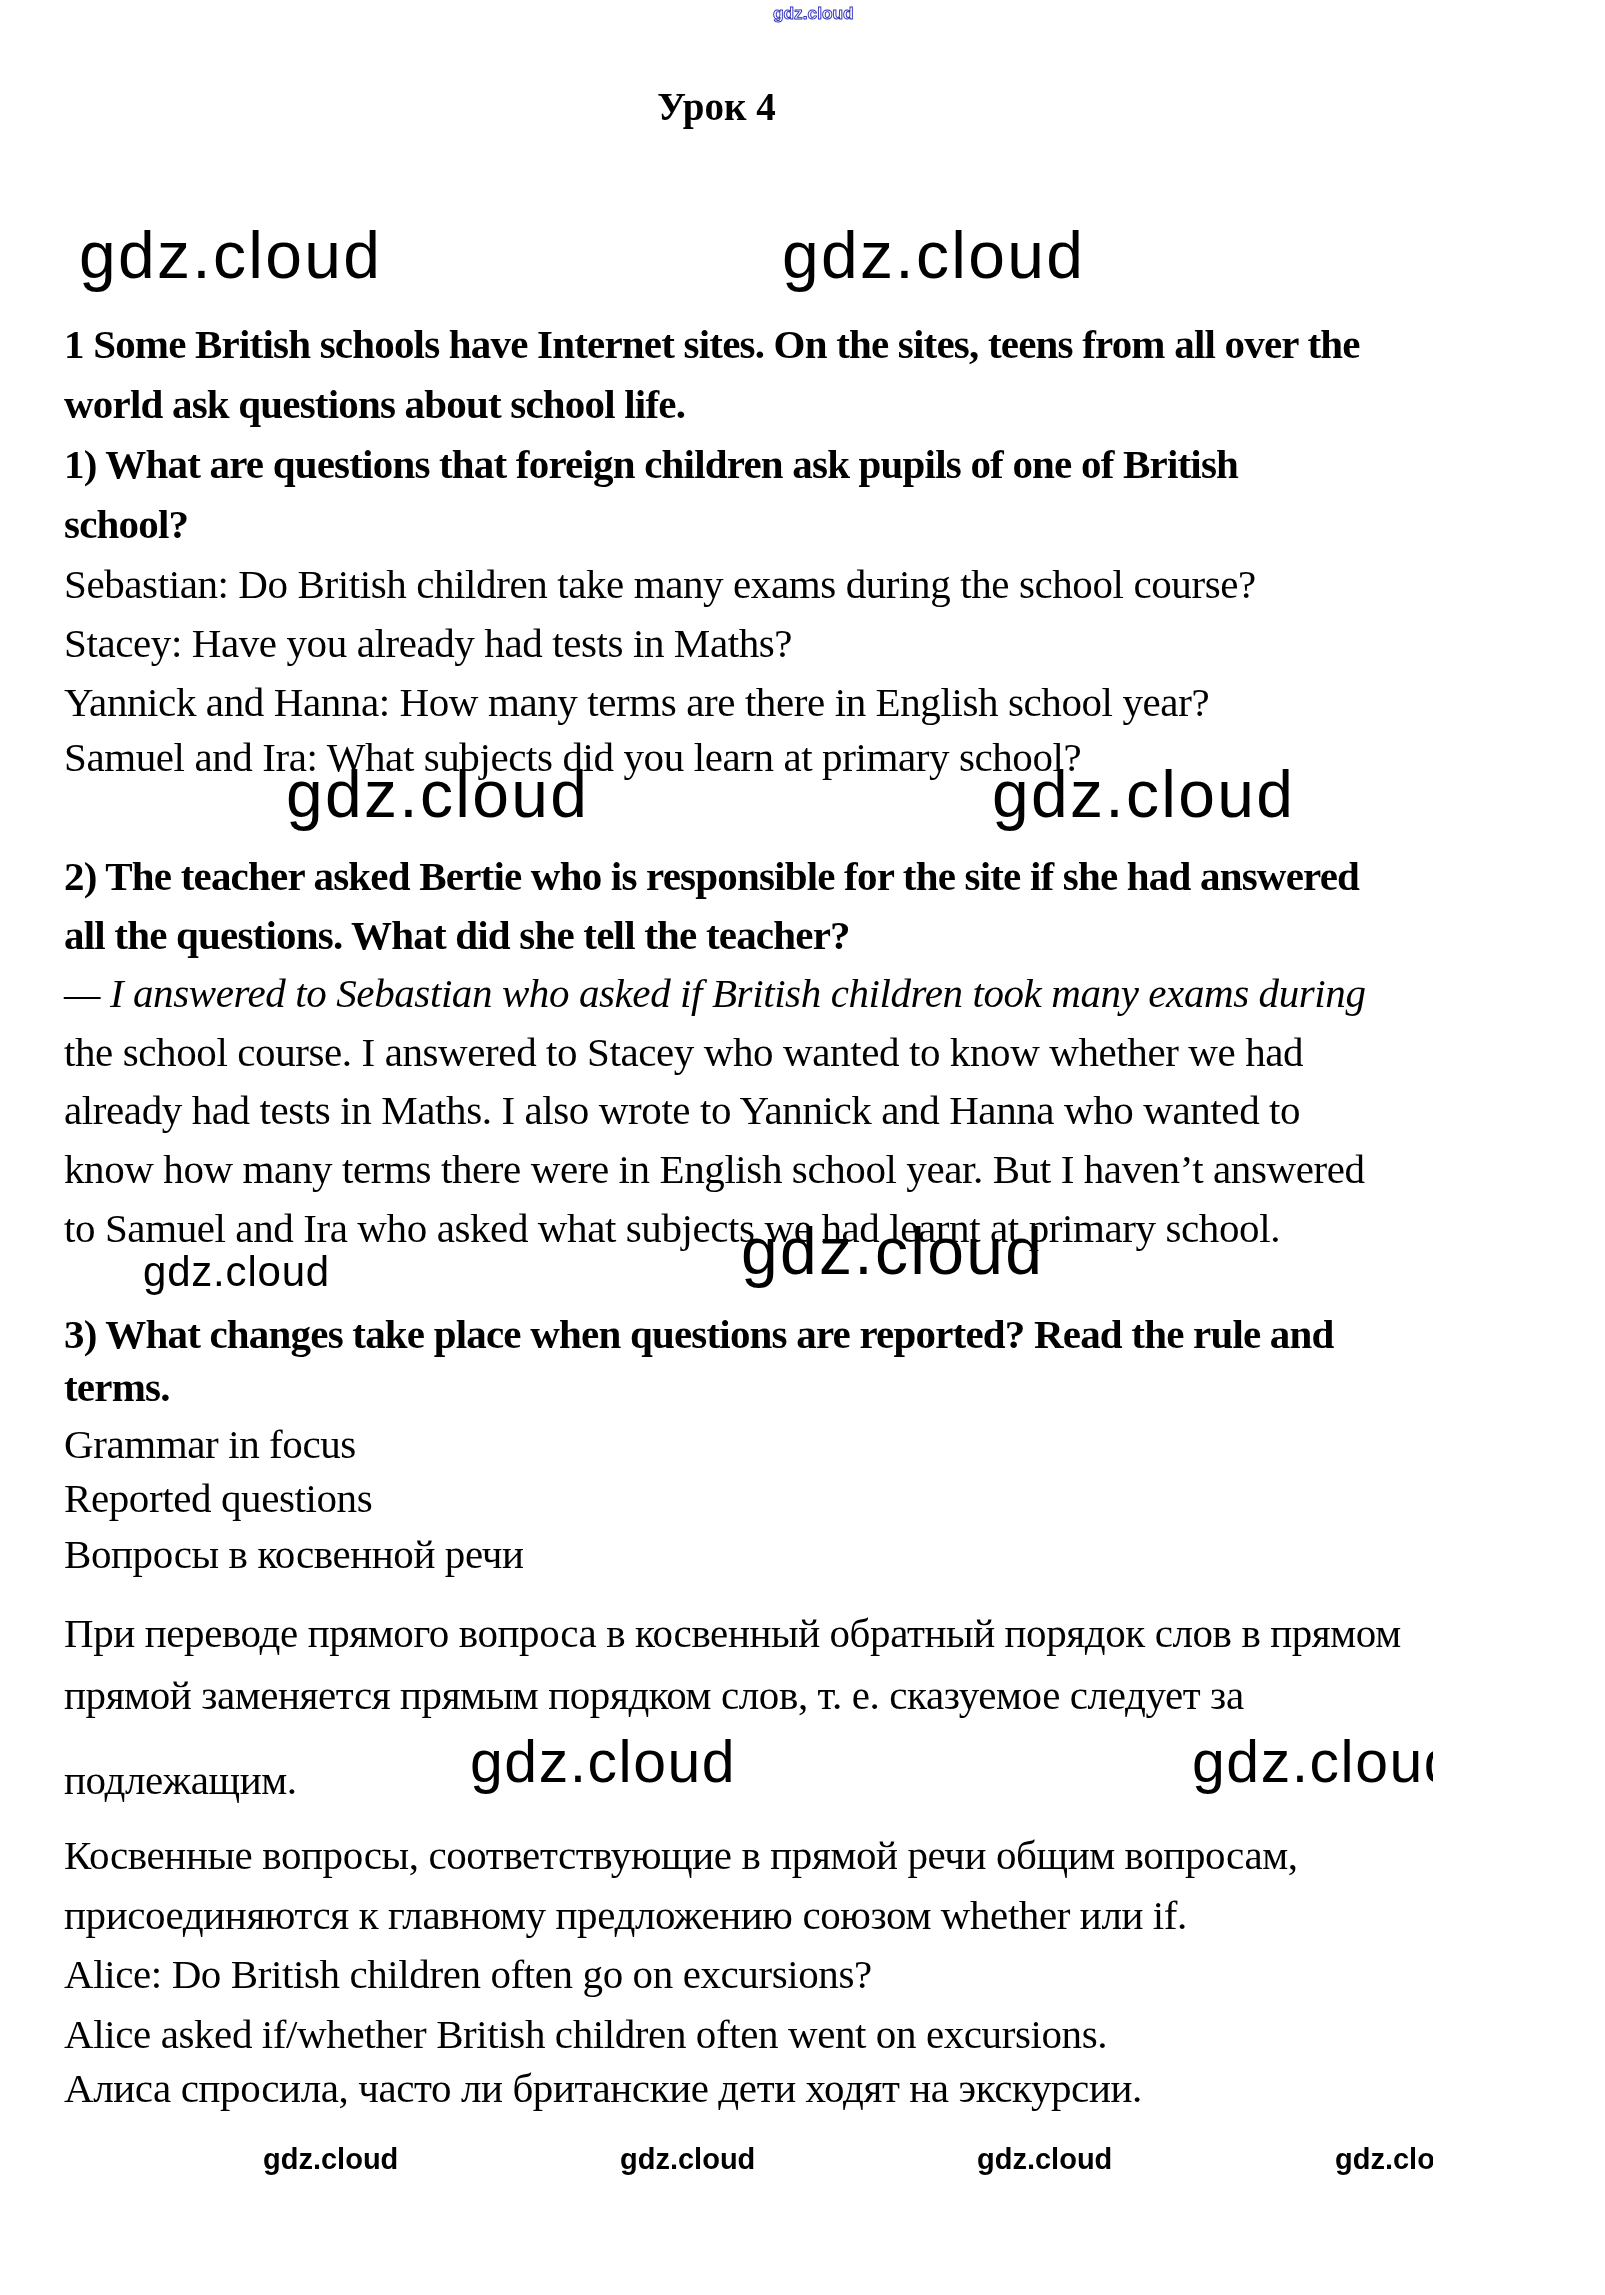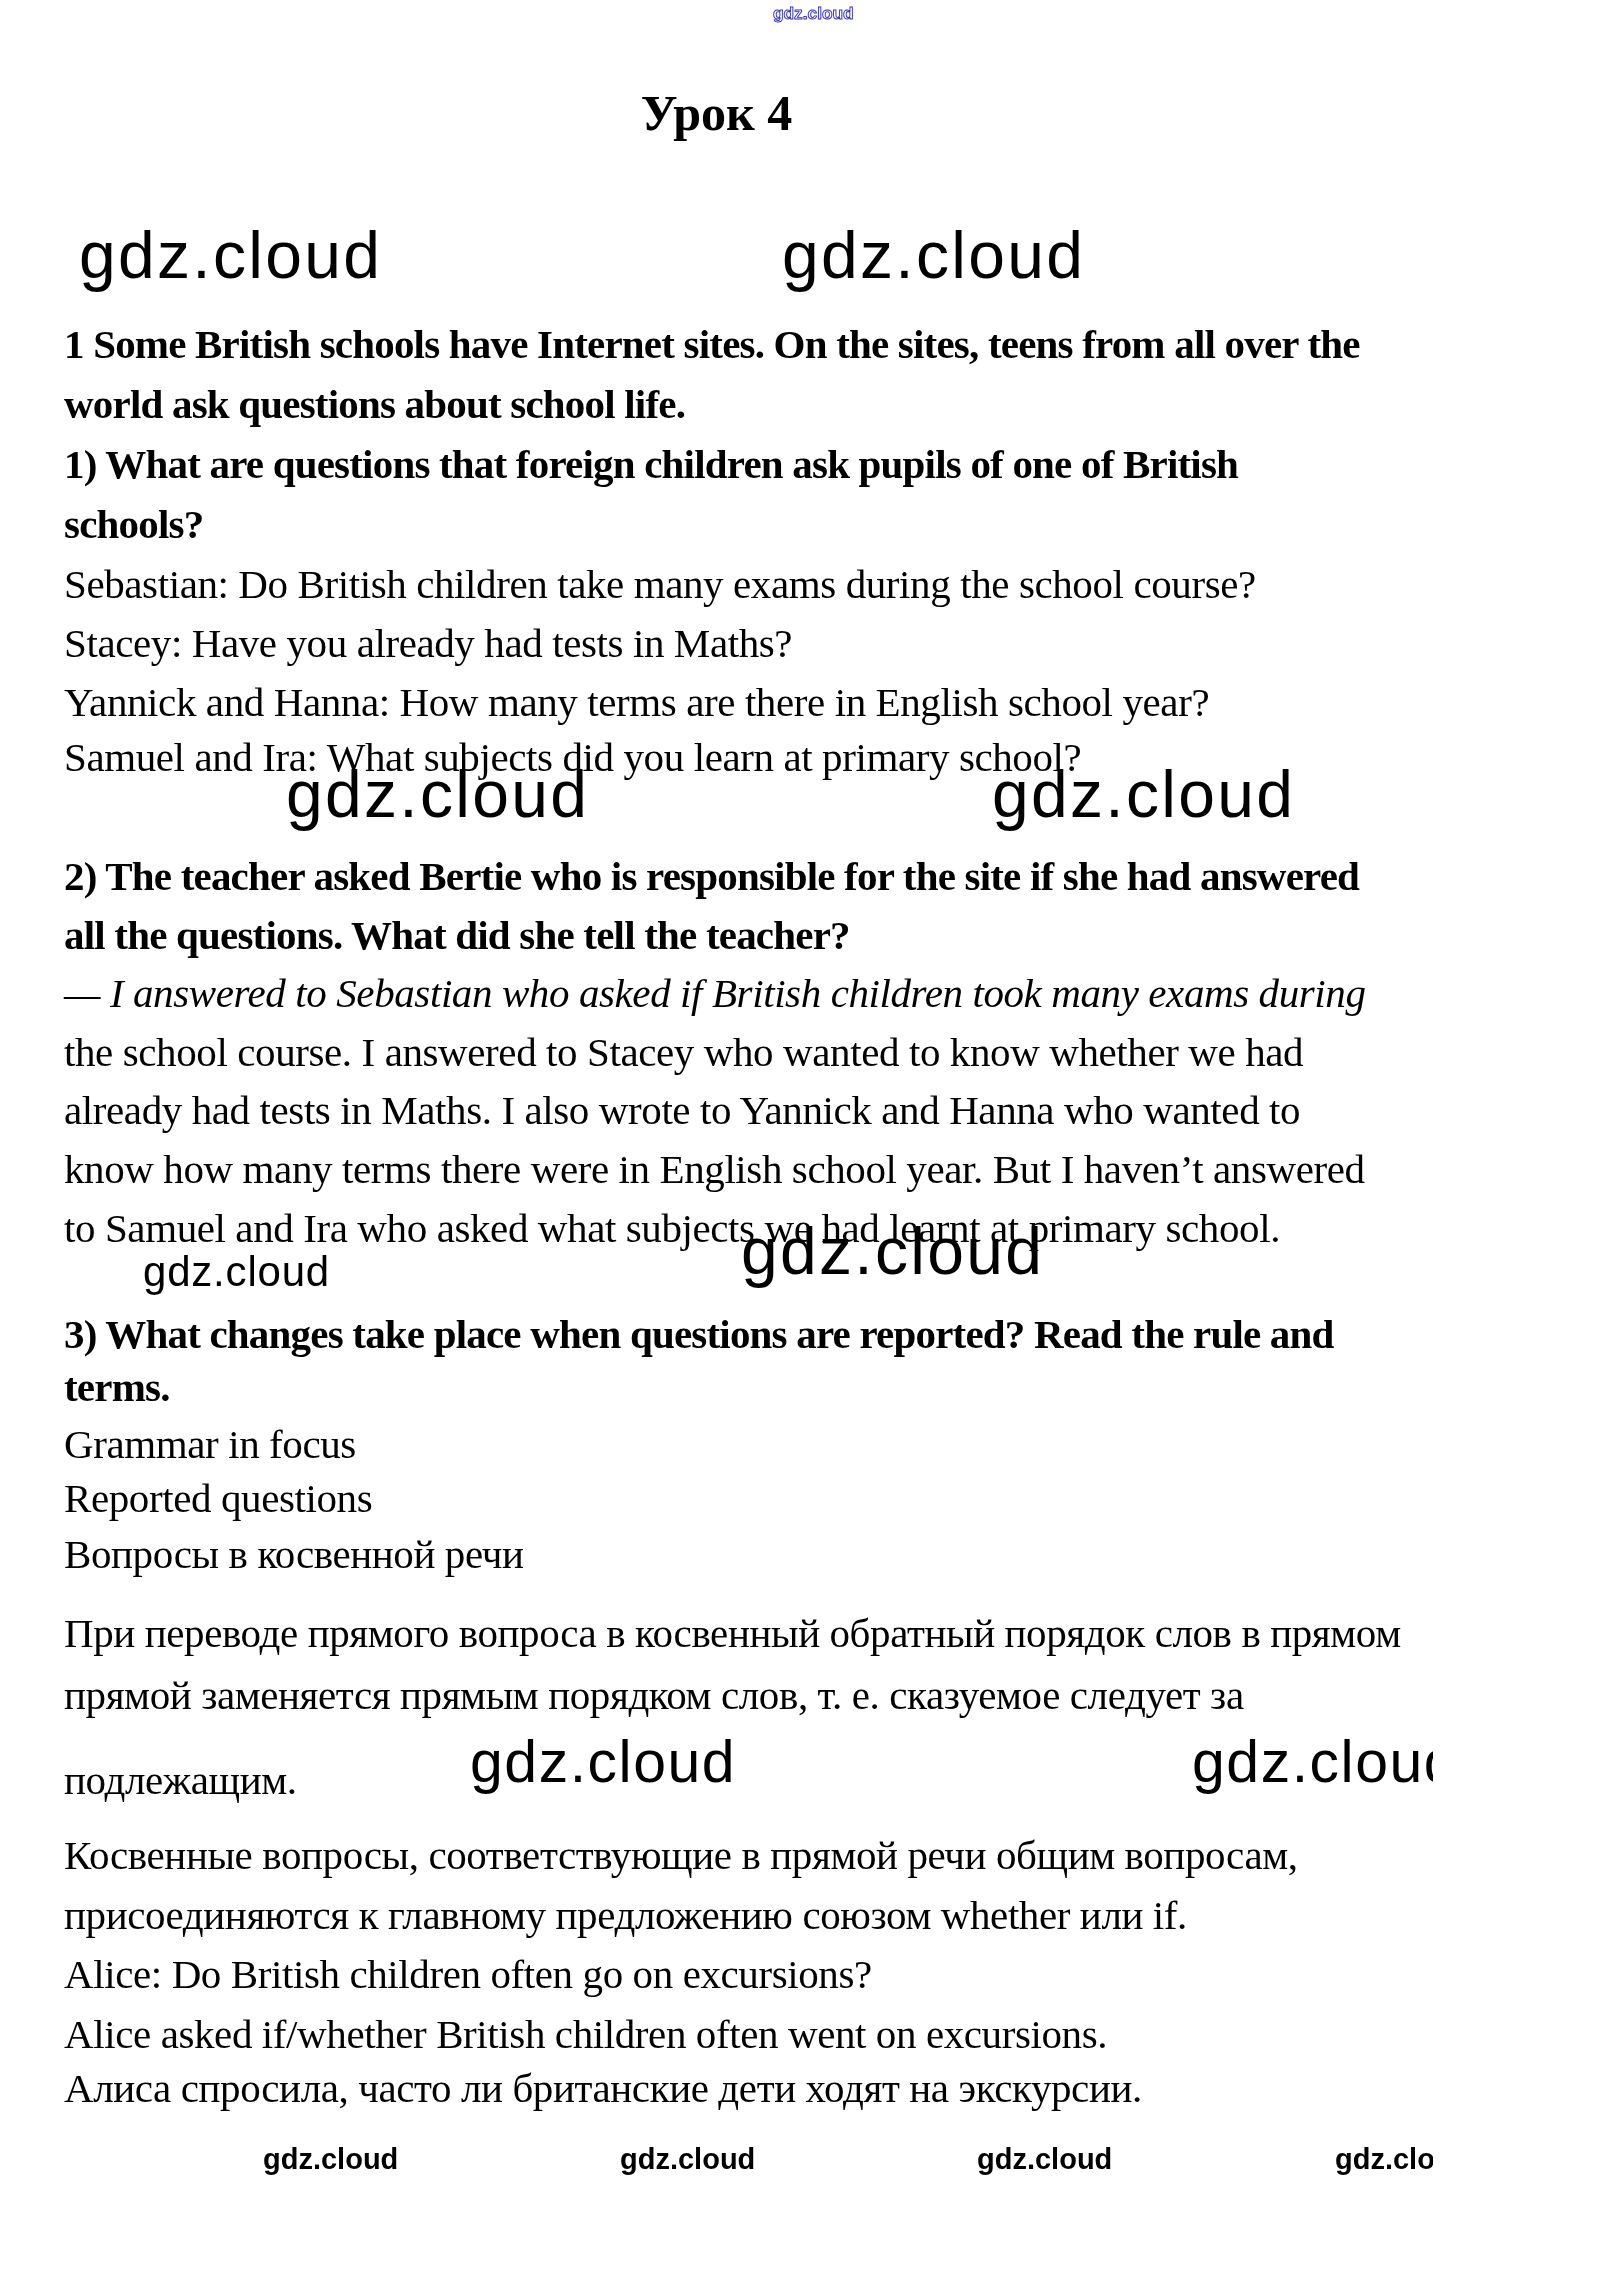--- a/index.html
+++ b/index.html
@@ -24,21 +24,21 @@
     white-space: nowrap;
     letter-spacing: -0.4px;
   }
   .ln.bold { font-weight: 700; letter-spacing: -0.8px; }
   .title {
     position: absolute;
     top: 84px;
     left: 0;
     width: 100%;
     text-align: center;
-    font-size: 50px;
+    font-size: 39px;
     font-weight: 700;
     margin: 0;
   }
   .wm {
     position: absolute;
     font-family: "Liberation Sans", sans-serif;
     font-weight: 400;
     color: #000000;
     line-height: 1;
     white-space: nowrap;
@@ -64,21 +64,21 @@
   <span class="wm wm-outline" style="left:773px; top:4.5px;">gdz.cloud</span>
 
   <h1 class="title">Урок 4</h1>
 
   <span class="wm wm-xl" style="left:79px; top:222px;">gdz.cloud</span>
   <span class="wm wm-xl" style="left:782px; top:222px;">gdz.cloud</span>
 
   <div class="ln bold" style="top:320px;">1 Some British schools have Internet sites. On the sites, teens from all over the</div>
   <div class="ln bold" style="top:380px;">world ask questions about school life.</div>
   <div class="ln bold" style="top:440px;">1) What are questions that foreign children ask pupils of one of British</div>
-  <div class="ln bold" style="top:500px;">schools?</div>
+  <div class="ln bold" style="top:500px;">school?</div>
   <div class="ln" style="top:560px;">Sebastian: Do British children take many exams during the school course?</div>
   <div class="ln" style="top:619px;">Stacey: Have you already had tests in Maths?</div>
   <div class="ln" style="top:678px;">Yannick and Hanna: How many terms are there in English school year?</div>
   <div class="ln" style="top:733px;">Samuel and Ira: What subjects did you learn at primary school?</div>
 
   <span class="wm wm-xl" style="left:286px; top:761px;">gdz.cloud</span>
   <span class="wm wm-xl" style="left:992px; top:761px;">gdz.cloud</span>
 
   <div class="ln bold" style="top:852px;">2) The teacher asked Bertie who is responsible for the site if she had answered</div>
   <div class="ln bold" style="top:911px;">all the questions. What did she tell the teacher?</div>

